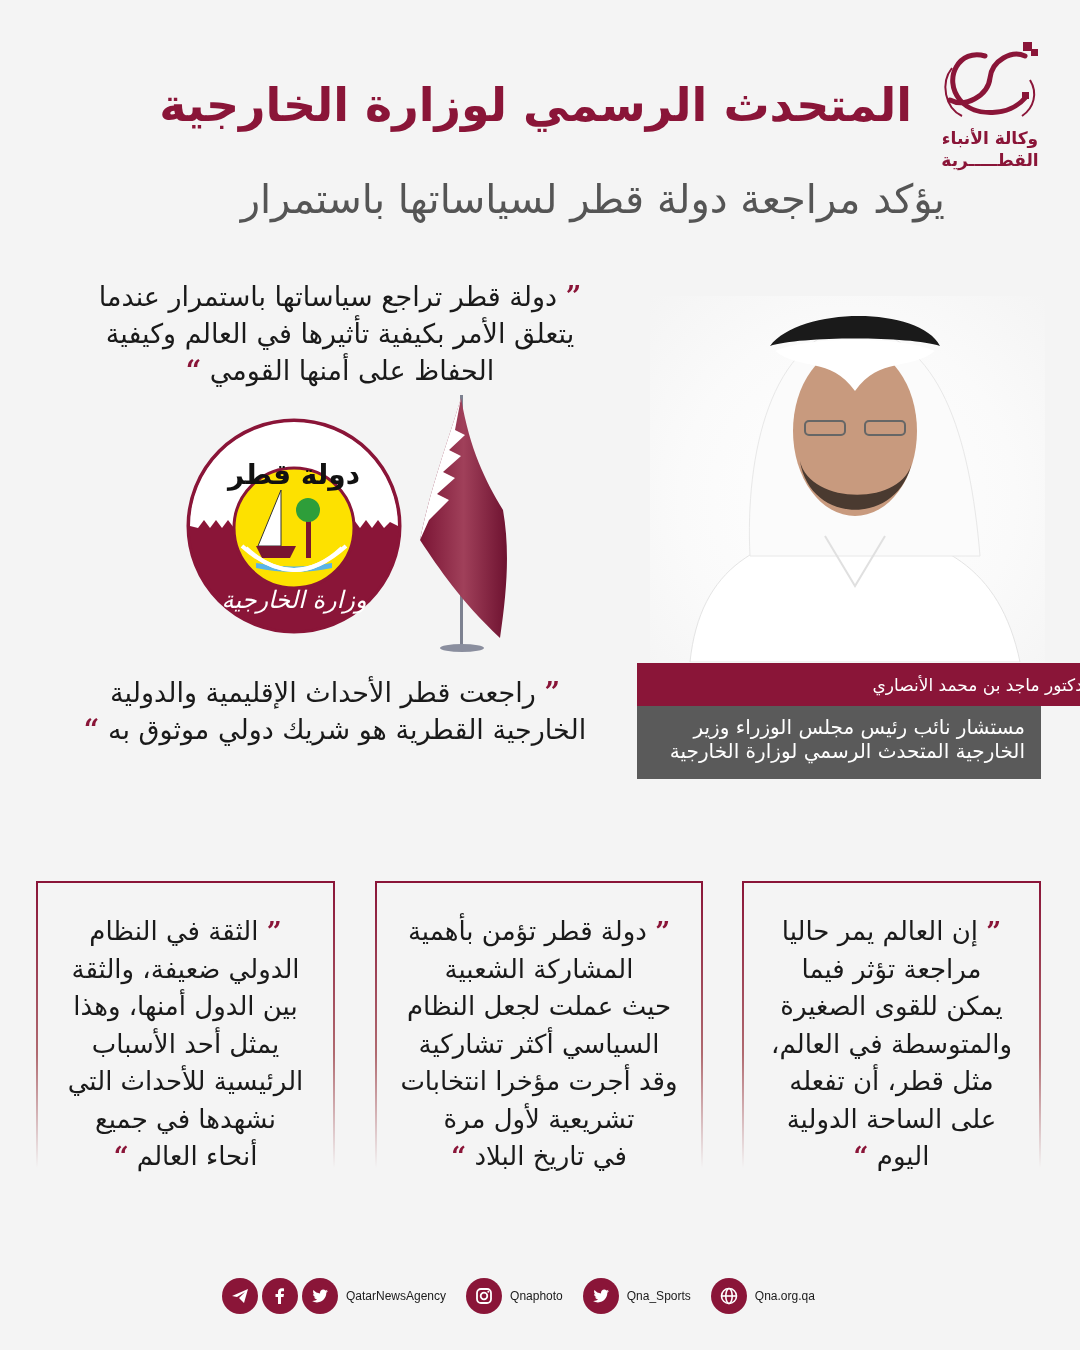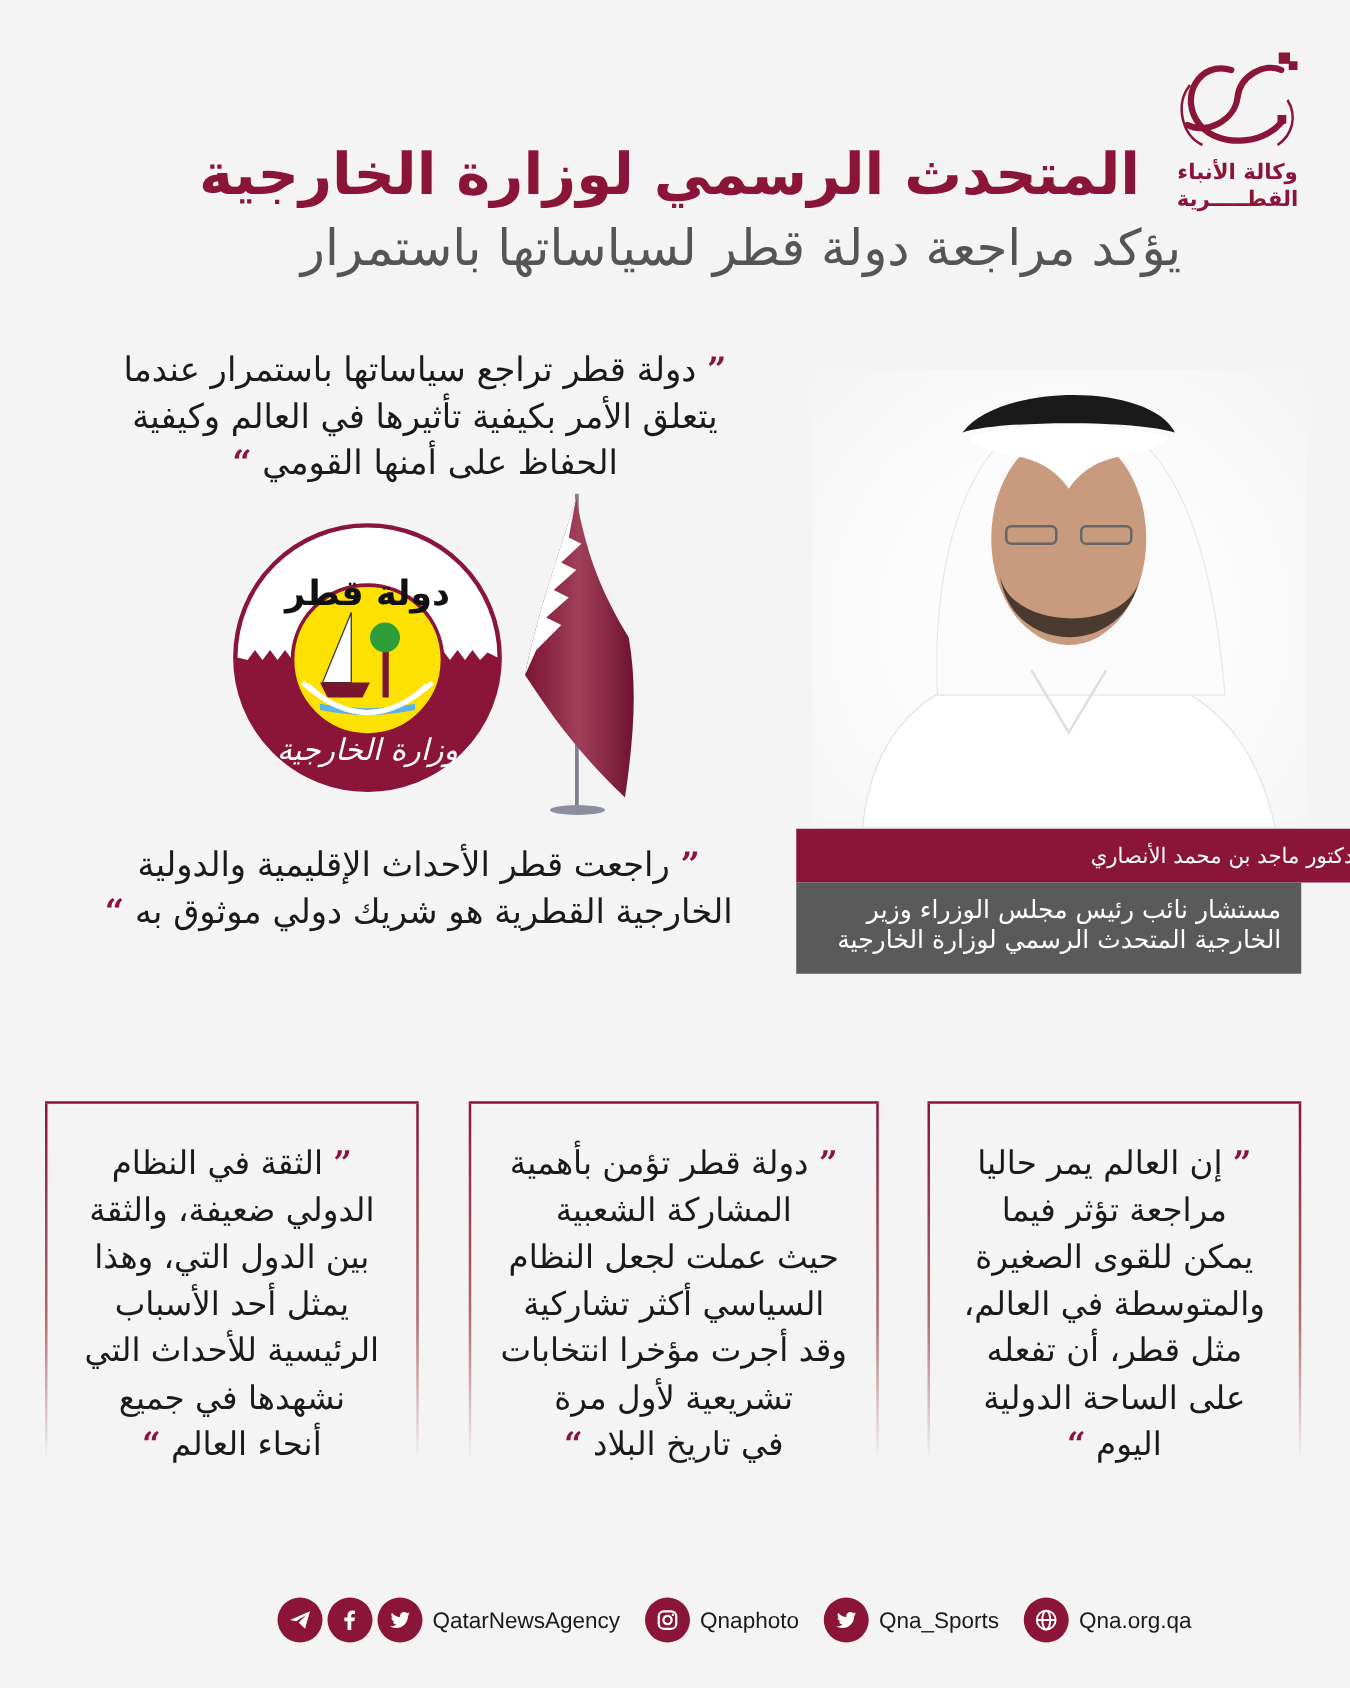--- a/index.html
+++ b/index.html
@@ -10,21 +10,21 @@
     position: relative;
     overflow: hidden;
     color: #1a1a1a;
   }
   .abs { position: absolute; }
 
   
   .title {
     right: 168px; top: 78px;
     font-size: 46px; font-weight: bold; color: #8a1538;
-    direction: rtl; white-space: nowrap; letter-spacing: -0.5px; margin-top: 34px;
+    direction: rtl; white-space: nowrap; letter-spacing: -0.5px;
   }
   .subtitle {
     right: 135px; top: 176px;
     font-size: 40px; color: #555;
     direction: rtl; white-space: nowrap;
   }
   .logo { left: 930px; top: 38px; width: 120px; height: 135px; }
   .logo-text {
     position: absolute; left: 0; width: 120px; text-align: center;
     color: #8a1538; font-size: 17px; direction: rtl; font-weight: bold; line-height: 20px;
@@ -69,21 +69,21 @@
     font-size: 26px; line-height: 37.5px;
   }
 
   
   .footer { left: 222px; top: 1278px; height: 36px; display: flex; align-items: center; }
   .circ {
     width: 36px; height: 36px; border-radius: 50%; background: #8a1538;
     display: inline-flex; align-items: center; justify-content: center;
     margin-right: 4px;
   }
-  .flabel { font-size: 18px; color: #1a1a1a; margin: 0 20px 0 4px; font-family: "Liberation Sans", sans-serif; }
+  .flabel { font-size: 12px; color: #1a1a1a; margin: 0 20px 0 4px; font-family: "Liberation Sans", sans-serif; }
 </style>
 </head>
 <body>
 
 <div class="abs logo">
   <svg width="120" height="90" viewBox="0 0 120 90">
     <path d="M55 18 C30 10 12 40 30 62 C45 80 80 78 95 60" fill="none" stroke="#8a1538" stroke-width="5" stroke-linecap="round"></path>
     <path d="M95 18 C82 12 62 22 60 40 C58 58 35 70 20 62" fill="none" stroke="#8a1538" stroke-width="5" stroke-linecap="round"></path>
     <path d="M22 30 C10 45 15 70 32 78" fill="none" stroke="#8a1538" stroke-width="2"></path>
     <path d="M100 42 C108 55 104 70 92 78" fill="none" stroke="#8a1538" stroke-width="2"></path>
@@ -183,21 +183,21 @@
     <div>وقد أجرت مؤخرا انتخابات</div>
     <div>تشريعية لأول مرة</div>
     <div><span>في تاريخ البلاد</span> <span class="qmark">“</span></div>
   </div>
 </div>
 
 <div class="card" style="left:36px; width:299px;">
   <div class="quote">
     <div><span class="qmark">”</span> <span>الثقة في النظام</span></div>
     <div>الدولي ضعيفة،  والثقة</div>
-    <div>بين الدول التي، وهذا</div>
+    <div>بين الدول أمنها، وهذا</div>
     <div>يمثل أحد الأسباب</div>
     <div>الرئيسية للأحداث التي</div>
     <div>نشهدها في جميع</div>
     <div><span>أنحاء العالم</span> <span class="qmark">“</span></div>
   </div>
 </div>
 
 <div class="abs footer">
   <span class="circ">
     <svg width="20" height="20" viewBox="0 0 20 20">

